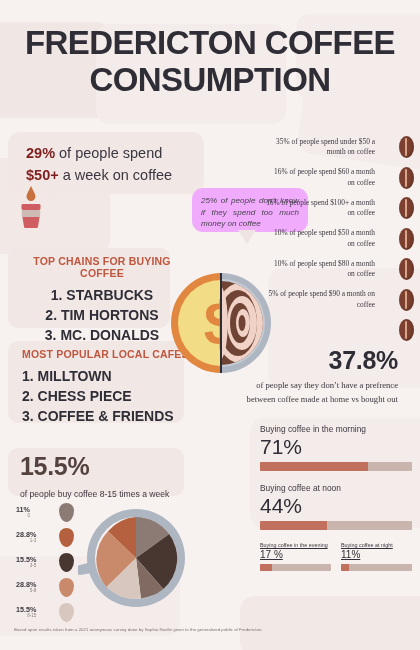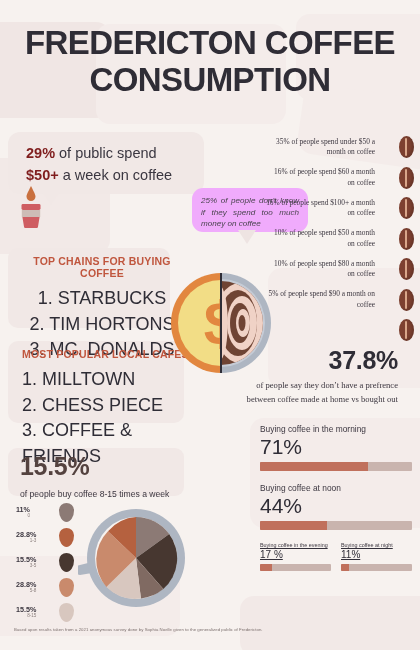--- a/index.html
+++ b/index.html
@@ -77,21 +77,21 @@
     content:"";position:absolute;left:6px;top:2px;width:2px;height:18px;
     background:#d9a68a;border-radius:2px;
   }
 
   
   .listblock{position:absolute;z-index:4;}
   .listhead{
     color:#c0563e;font-weight:bold;font-size:10.5px;
     letter-spacing:.2px;margin-bottom:7px;
   }
-  .listitem{font-weight:normal;font-size:18px;line-height:1.42;color:#2f2d36;}
+  .listitem{font-weight:bold;font-size:14px;line-height:1.42;color:#2f2d36;}
 
   .chains{left:22px;top:255px;width:160px;text-align:center;}
   .cafes{left:22px;top:348px;width:170px;}
 
   .chainsbg{position:absolute;left:8px;top:248px;width:162px;height:80px;background:#f1e8e6;border-radius:10px;z-index:1;}
   .cafesbg{position:absolute;left:8px;top:341px;width:176px;height:82px;background:#f1e8e6;border-radius:10px;z-index:1;}
 
   
   .coin{position:absolute;left:168px;top:270px;width:106px;height:106px;z-index:4;}
 
@@ -158,21 +158,21 @@
   <div class="bg softer r" style="left:-30px;top:556px;width:210px;height:80px;"></div>
   <div class="bg soft r" style="left:240px;top:596px;width:200px;height:60px;"></div>
 
   <div class="title">
     <span>FREDERICTON COFFEE</span>
     <span class="l2">CONSUMPTION</span>
   </div>
 
   <div class="bubble1"></div>
   <div class="stat1">
-    <span class="hl">29%</span><span> of public spend</span><br>
+    <span class="hl">29%</span><span> of people spend</span><br>
     <span class="hl">$50+</span><span> a week on coffee</span>
   </div>
 
   <svg class="cupicon" viewBox="0 0 26 42">
     <path d="M13 0 C10 6 8.5 8.5 8.5 10.6 A4.5 4.5 0 0 0 17.5 10.6 C17.5 8.5 16 6 13 0 Z" fill="#c9703f"></path>
     <rect x="3.5" y="18" width="19" height="6" rx="1.4" fill="#cf5d62"></rect>
     <rect x="3.8" y="24" width="18.4" height="7" fill="#cdbcb6"></rect>
     <path d="M4.4 31 H21.6 L19.9 41.2 A1.3 1.3 0 0 1 18.6 42 H7.4 A1.3 1.3 0 0 1 6.1 41.2 Z" fill="#cf5d62"></path>
   </svg>
 

